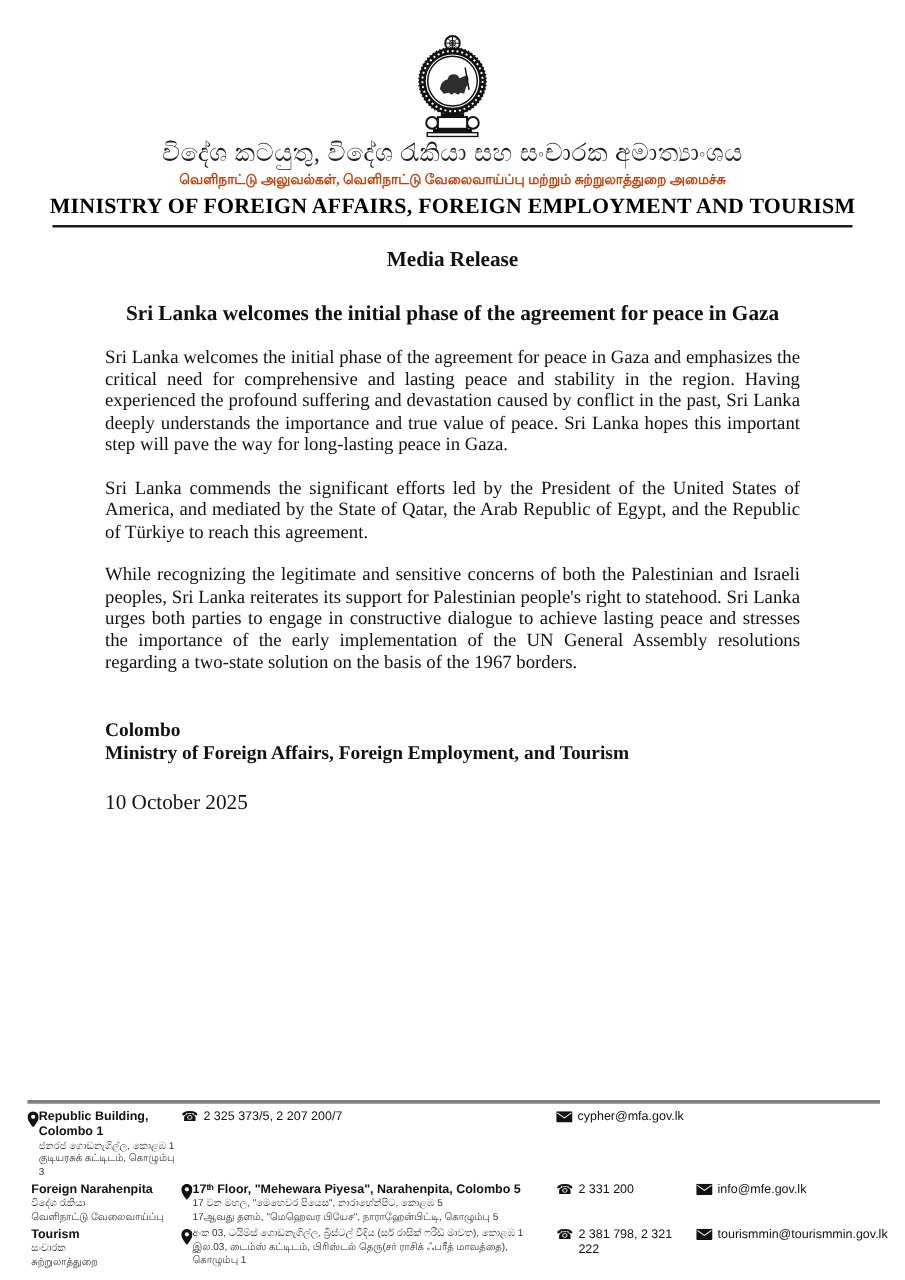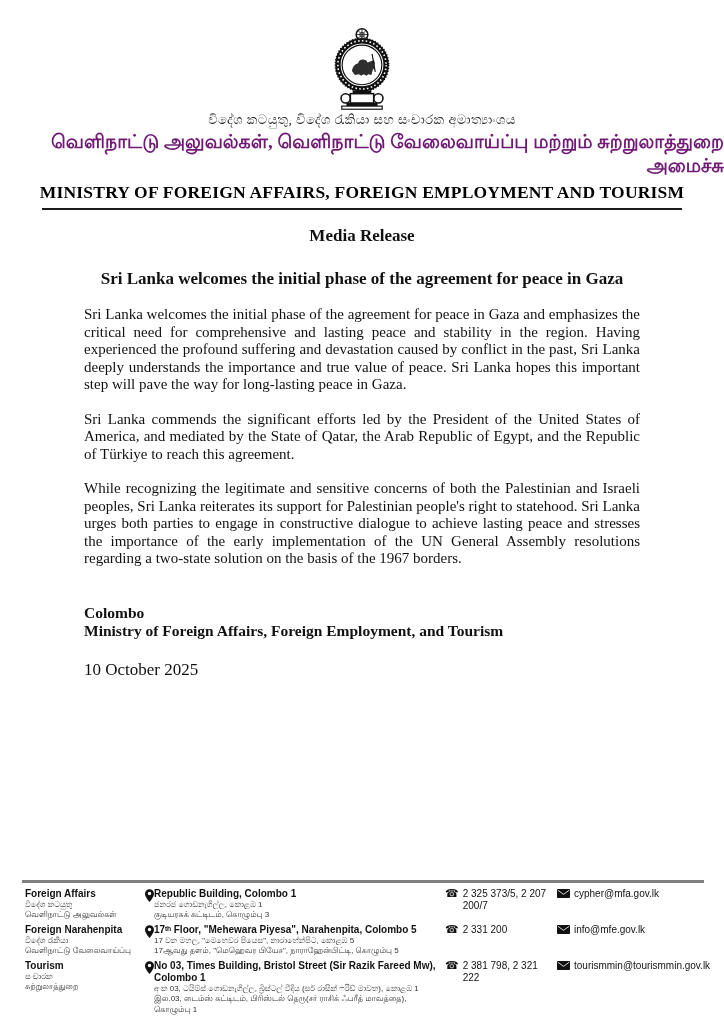--- a/index.html
+++ b/index.html
@@ -11,30 +11,29 @@
     color:#111;
     font-family:"Liberation Serif", serif;
     overflow:hidden;
   }
   
   .letterhead{text-align:center;}
   .emblem{margin-top:26px;line-height:0;}
   .emblem svg{display:inline-block;}
   .si-title{
     margin-top:2px;
-    font-size:13px;
+    font-size:20px;
     letter-spacing:.5px;
     color:#222;
   }
   .ta-title{
     margin-top:3px;
     font-weight:bold;
-    font-size:19px;
-    color:#701a75;
-    text-align:right;
+    font-size:11px;
+    color:#c2410c;
   }
   .en-title{
     margin-top:3px;
     font-weight:bold;
     font-size:17.5px;
     letter-spacing:.2px;
     color:#000;
   }
   .rule{
     margin:5px 42px 0 42px;
@@ -151,25 +150,20 @@
       <div>Colombo</div>
       <div>Ministry of Foreign Affairs, Foreign Employment, and Tourism</div>
     </div>
     <div class="date">10 October 2025</div>
   </main>
 
   <footer class="footer">
     <div class="footer-rule"></div>
 
     <div class="f-row">
-      <div class="f-dept">
-        <div class="f-en">Foreign Affairs</div>
-        <div class="f-si">විදේශ කටයුතු</div>
-        <div class="f-ta">வெளிநாட்டு அலுவல்கள்</div>
-      </div>
       <div class="f-addr">
         <span class="pin">
           <svg viewBox="0 0 12 17" width="9" height="13">
               <path d="M6 0 C2.7 0 0 2.7 0 6 c0 4.5 6 11 6 11 s6 -6.5 6 -11 C12 2.7 9.3 0 6 0 z" fill="#111"></path>
               <circle cx="6" cy="5.8" r="2.2" fill="#fff"></circle>
             </svg>
         </span>
         <div>
           <div class="f-en">Republic Building, Colombo 1</div>
           <div class="f-si">ජනරජ ගොඩනැගිල්ල, කොළඹ 1</div>
@@ -232,21 +226,20 @@
         <div class="f-ta">சுற்றுலாத்துறை</div>
       </div>
       <div class="f-addr">
         <span class="pin">
           <svg viewBox="0 0 12 17" width="9" height="13">
               <path d="M6 0 C2.7 0 0 2.7 0 6 c0 4.5 6 11 6 11 s6 -6.5 6 -11 C12 2.7 9.3 0 6 0 z" fill="#111"></path>
               <circle cx="6" cy="5.8" r="2.2" fill="#fff"></circle>
             </svg>
         </span>
         <div>
-          <div class="f-en">No 03, Times Building, Bristol Street (Sir Razik Fareed Mw), Colombo 1</div>
           <div class="f-si">අංක 03, ටයිම්ස් ගොඩනැගිල්ල, බ්‍රිස්ටල් වීදිය (සර් රාසික් ෆරීඩ් මාවත), කොළඹ 1</div>
           <div class="f-ta">இல.03, டைம்ஸ் கட்டிடம், பிரிஸ்டல் தெரு(சர் ராசிக் ஃபரீத் மாவத்தை), கொழும்பு 1</div>
         </div>
       </div>
       <div class="f-phone">
         <span class="ph-icon">☎</span>
         <span>2 381 798, 2 321 222</span>
       </div>
       <div class="f-email">
         <span class="em-icon">

